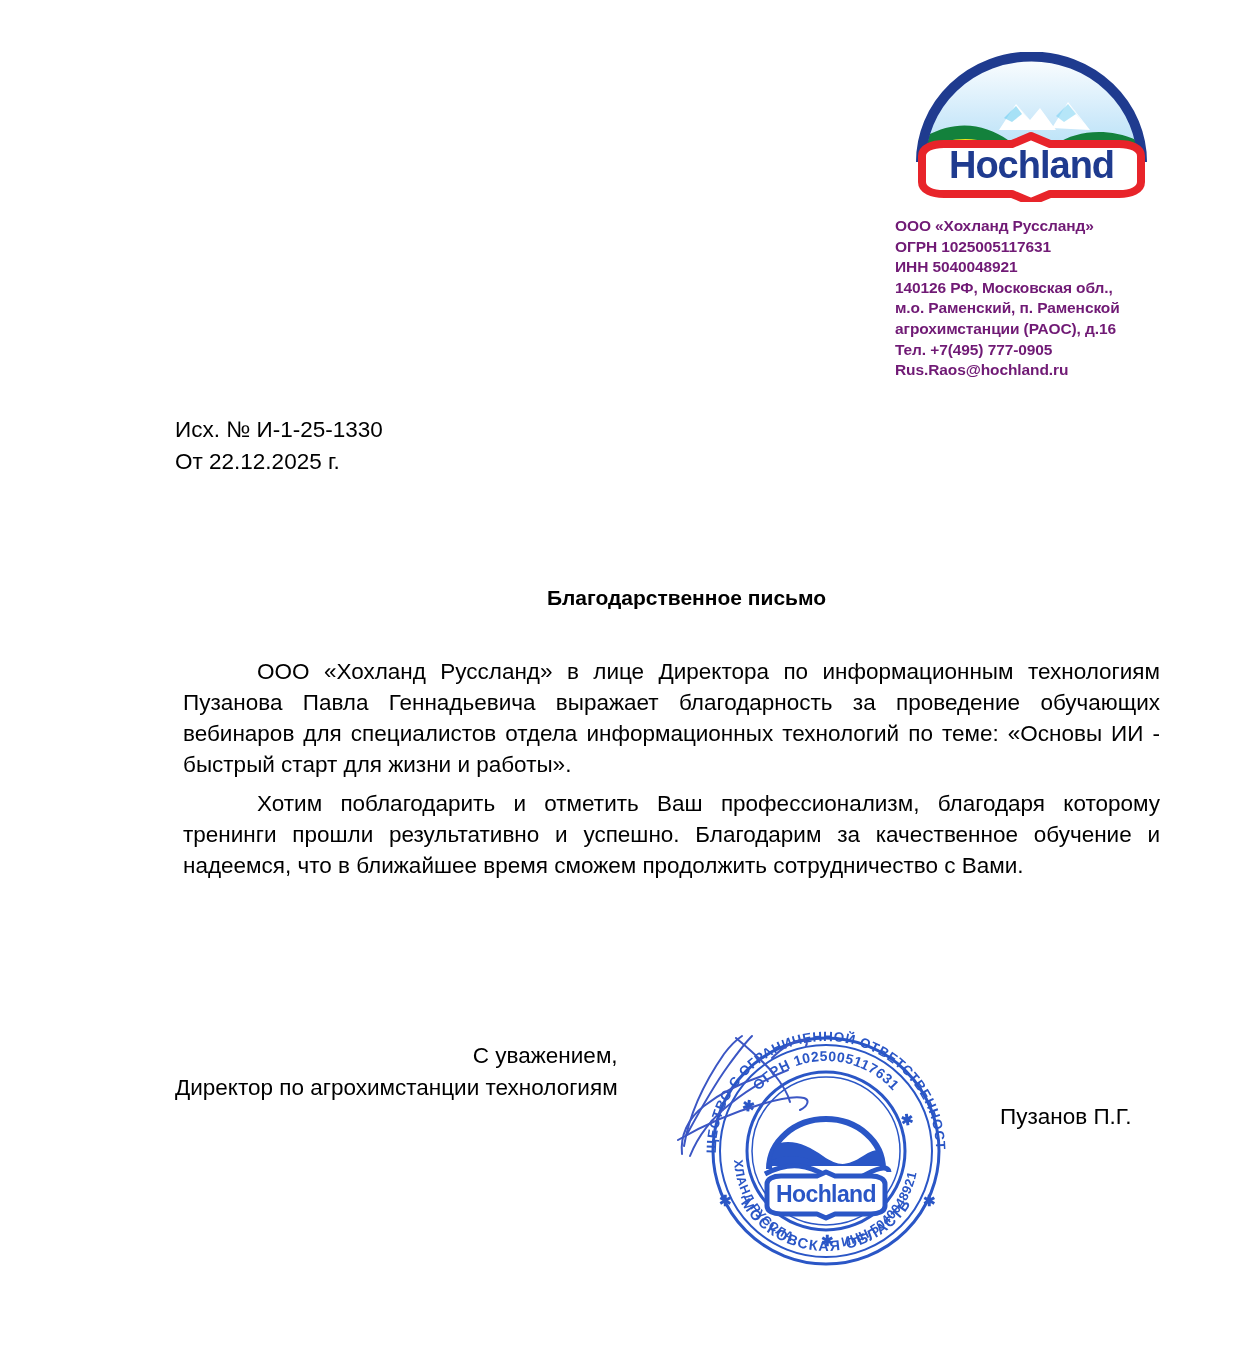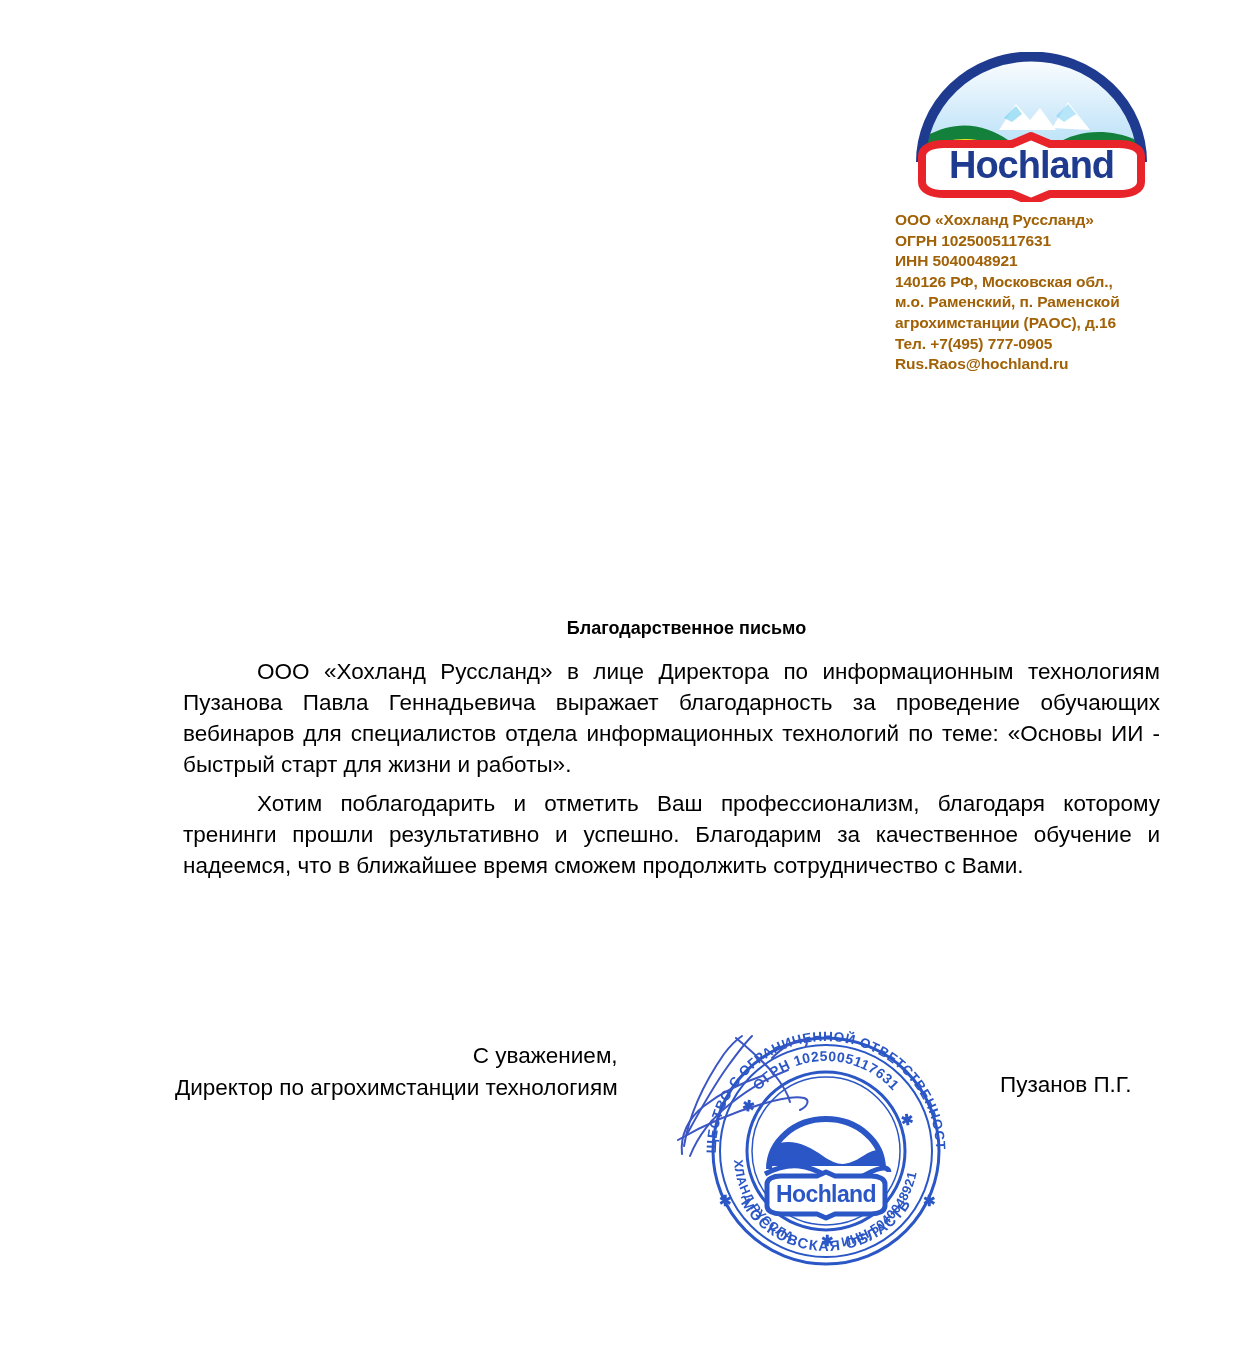--- a/index.html
+++ b/index.html
@@ -25,27 +25,27 @@
   }
   .logo-wrap {
     position: relative;
     width: 255px;
     height: 150px;
     margin-left: 14px;
   }
   .logo-svg { display: block; width: 255px; height: 150px; }
 
   .company-block {
-    margin-top: 8px;
+    margin-top: 14px;
     margin-left: 5px;
     font-size: 15.5px;
     font-weight: bold;
     line-height: 1.33;
     letter-spacing: -0.1px;
-    color: #a16207;
+    color: #701a75;
     white-space: nowrap;
   }
   .company-block div { white-space: nowrap; }
 
   
   .ref-block {
     position: absolute;
     left: 175px;
     top: 414px;
     font-size: 22.5px;
@@ -62,24 +62,23 @@
     font-size: 22.5px;
   }
 
   
   .doc-title {
     position: absolute;
     left: 175px;
     top: 586px;
     width: 993px;
     text-align: center;
-    font-size: 18px;
+    font-size: 21px;
     font-weight: bold;
     padding-left: 30px;
-    margin-top: 32px;
   }
 
   
   .body-text {
     position: absolute;
     left: 175px;
     top: 648px;
     width: 993px;
     font-size: 22.5px;
     line-height: 1.38;
@@ -96,21 +95,21 @@
     left: 175px;
     top: 1040px;
     font-size: 22.5px;
     line-height: 1.42;
     white-space: nowrap;
     text-align: right;
   }
   .sign-name {
     position: absolute;
     left: 1000px;
-    top: 1072px;
+    top: 1104px;
     font-size: 22.5px;
     white-space: nowrap;
   }
 
   
   .stamp-area {
     position: absolute;
     left: 676px;
     top: 1018px;
     width: 300px;
@@ -175,20 +174,24 @@
       <div>ОГРН 1025005117631</div>
       <div>ИНН 5040048921</div>
       <div>140126 РФ, Московская обл.,</div>
       <div>м.о. Раменский, п. Раменской</div>
       <div>агрохимстанции (РАОС), д.16</div>
       <div>Тел. +7(495) 777-0905</div>
       <div>Rus.Raos@hochland.ru</div>
     </div>
   </div>
 
+  <div class="ref-block">
+    <div>Исх. № И-1-25-1330</div>
+    <div>От 22.12.2025 г.</div>
+  </div>
 
 
   <div class="doc-title">Благодарственное письмо</div>
 
   <div class="body-text">
     <p>ООО «Хохланд Руссланд» в лице Директора по информационным технологиям Пузанова Павла Геннадьевича выражает благодарность за проведение обучающих вебинаров для специалистов отдела информационных технологий по теме: «Основы ИИ - быстрый старт для жизни и работы».</p>
     <p>Хотим поблагодарить и отметить Ваш профессионализм, благодаря которому тренинги прошли результативно и успешно. Благодарим за качественное обучение и надеемся, что в ближайшее время сможем продолжить сотрудничество с Вами.</p>
   </div>
 
   <div class="sign-left">

